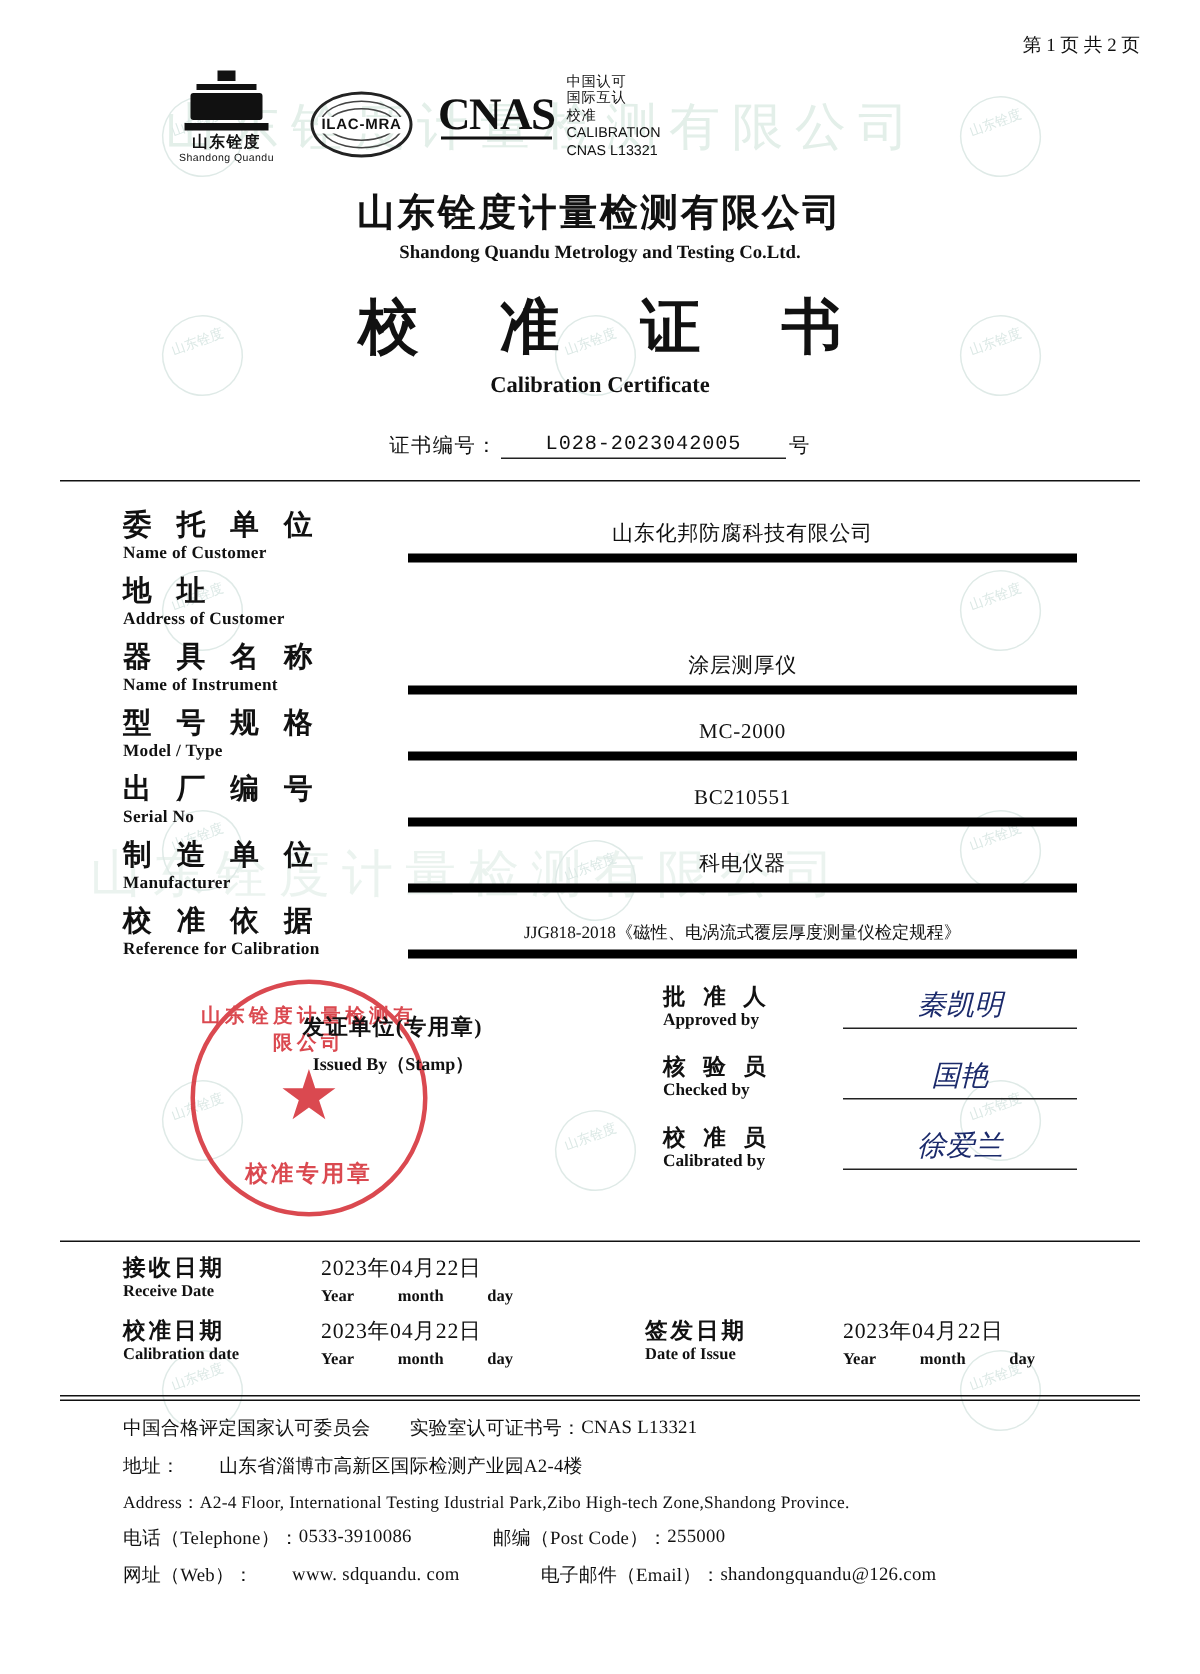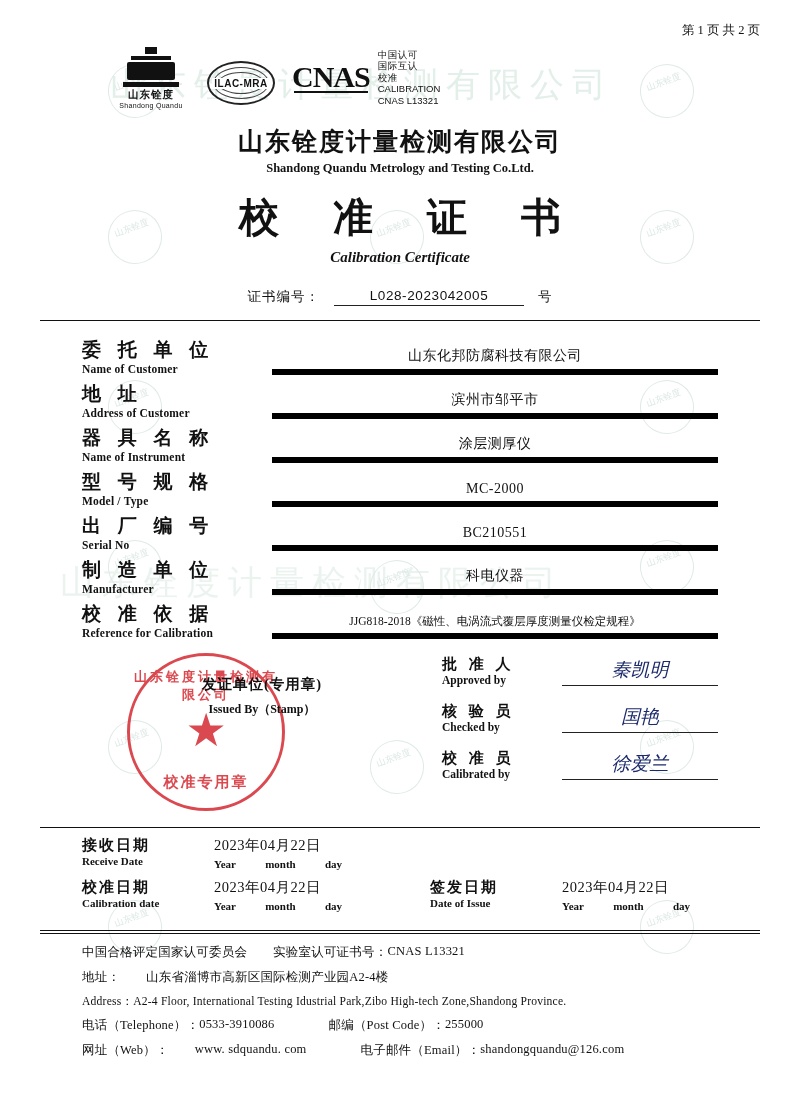--- a/index.html
+++ b/index.html
@@ -192,30 +192,30 @@
     font-weight: bold;
     letter-spacing: 22px;
     text-indent: 22px;
     font-family: "Liberation Serif", serif;
   }
   .cert-title .en {
     font-size: 15px;
     font-weight: bold;
     margin-top: 4px;
     font-family: "Liberation Serif", serif;
-    font-style: italic;
   }
 
   .cert-no {
     margin-top: 22px;
     display: flex;
     justify-content: center;
-    gap: 14px;
+    align-items: flex-end;
+    gap: 2px;
     font-size: 13.5px;
-    font-family: Liberation Sans, sans-serif;
+    font-family: Liberation Mono, monospace;
   }
   .cert-no .label { letter-spacing: 1px; }
   .cert-no .value {
     min-width: 190px;
     text-align: center;
     border-bottom: 1px solid #222;
     padding-bottom: 1px;
     letter-spacing: .6px;
   }
   .cert-no .unit { letter-spacing: 1px; }
@@ -521,21 +521,20 @@
           <div class="en">Name of Customer</div>
         </div>
         <div class="field-value">山东化邦防腐科技有限公司</div>
       </div>
 
       <div class="field-row">
         <div class="field-label">
           <div class="cn">地      址</div>
           <div class="en">Address of Customer</div>
         </div>
-        <div class="field-value">滨州市邹平市</div>
       </div>
 
       <div class="field-row">
         <div class="field-label">
           <div class="cn">器 具 名 称</div>
           <div class="en">Name of Instrument</div>
         </div>
         <div class="field-value">涂层测厚仪</div>
       </div>
 

